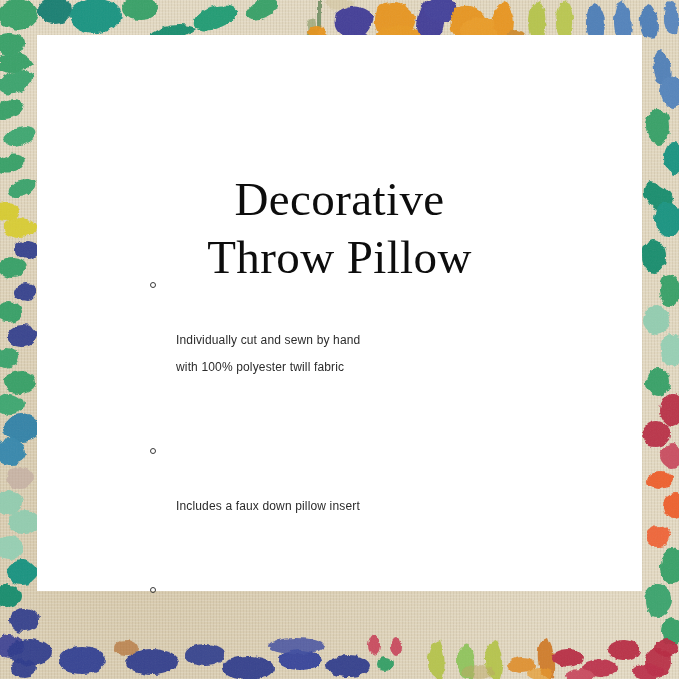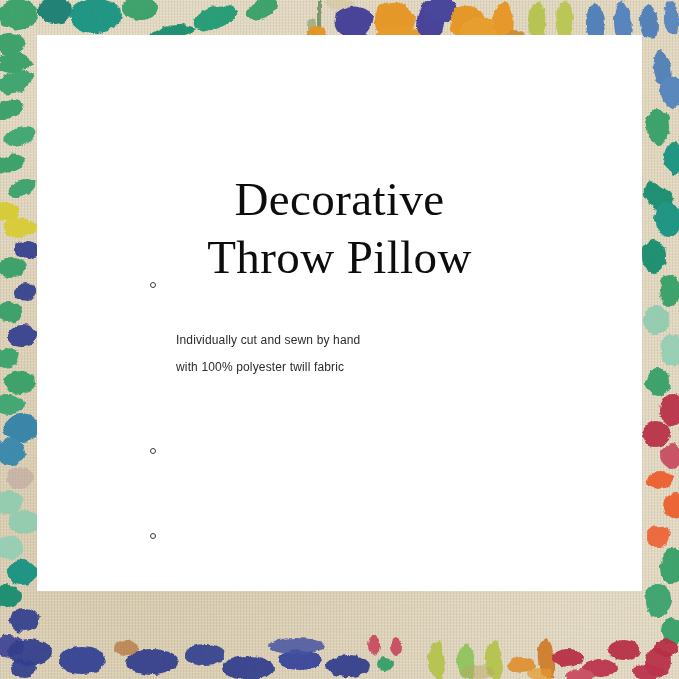--- a/index.html
+++ b/index.html
@@ -271,20 +271,21 @@
       <ul class="feature-list">
 
         <li class="feature-item">
           <span class="bullet-marker"></span>
           <span class="feature-text">Individually cut and sewn by hand
 with 100% polyester twill fabric</span>
         </li>
 
         <li class="feature-item">
           <span class="bullet-marker"></span>
+          <span class="feature-text">Includes a faux down pillow insert</span>
         </li>
 
         <li class="feature-item">
           <span class="bullet-marker"></span>
         </li>
 
       </ul>
     </div>
   </div>
 

